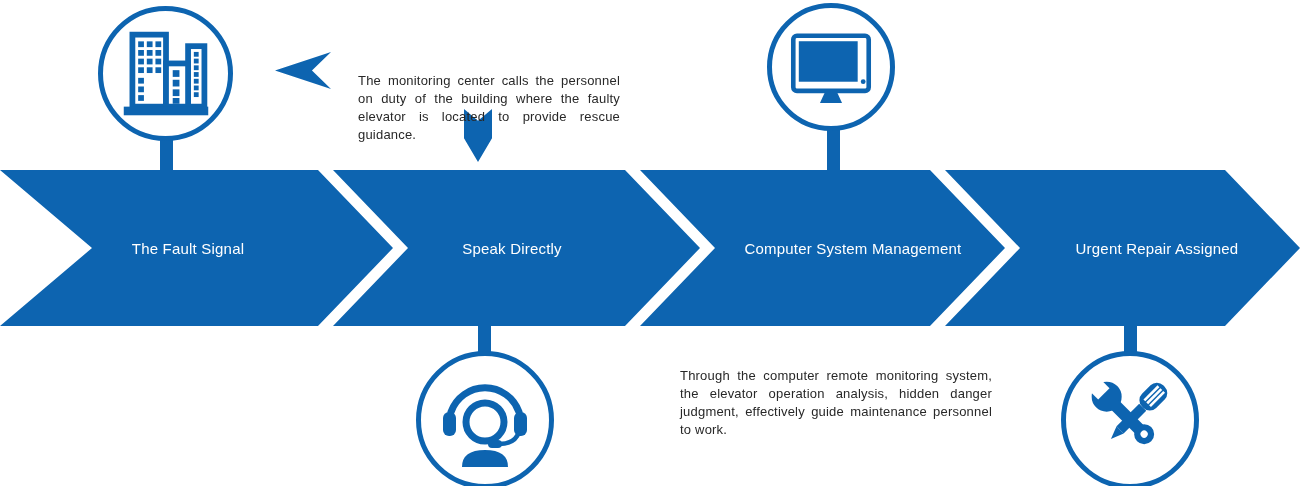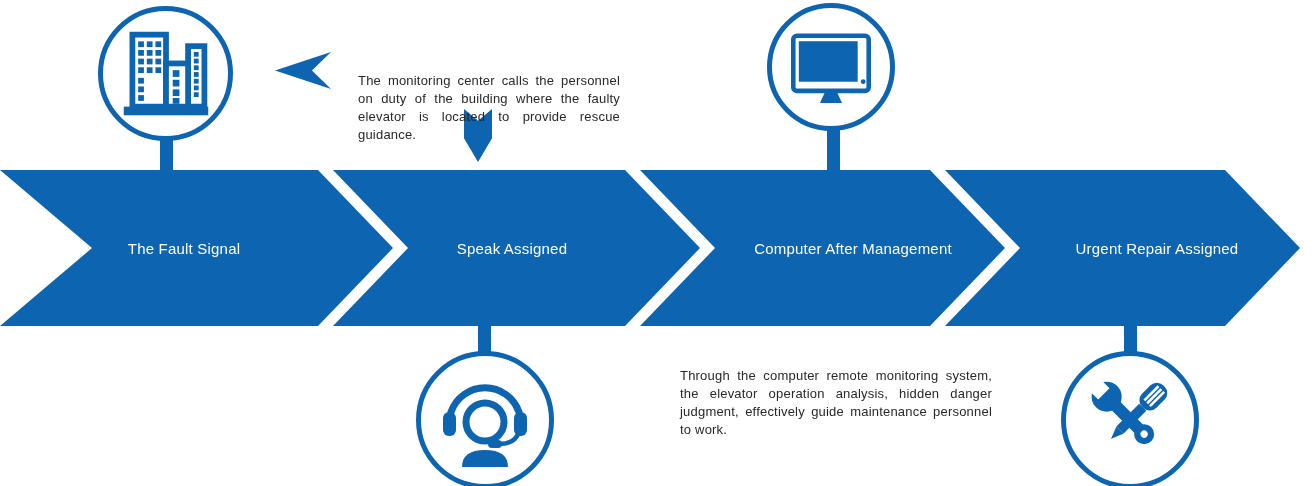--- a/index.html
+++ b/index.html
@@ -6,21 +6,21 @@
     --blue:#0d64b0;
     --text:#282828;
   }
   html,body{margin:0;padding:0;background:#fff;}
   body{font-family:"Liberation Sans",sans-serif;}
   .canvas{
     position:relative;width:1315px;height:486px;background:#fff;overflow:hidden;
   }
   
   .arrow{position:absolute;top:170px;height:156px;background:var(--blue);}
-  .arrow-1{left:0;width:393px;clip-path:polygon(0 0,318px 0,393px 78px,318px 156px,0 156px,92px 78px);}
+  .arrow-1{left:0;width:393px;clip-path:polygon(0 0,318px 0,393px 78px,318px 156px,0 156px,92px 78px);padding-left:8px;}
   .arrow-2{left:333px;width:367px;clip-path:polygon(0 0,292px 0,367px 78px,292px 156px,0 156px,75px 78px);}
   .arrow-3{left:640px;width:365px;clip-path:polygon(0 0,290px 0,365px 78px,290px 156px,0 156px,75px 78px);}
   .arrow-4{left:945px;width:355px;clip-path:polygon(0 0,280px 0,355px 78px,280px 156px,0 156px,75px 78px);}
   .arrow-label{
     position:absolute;inset:0;display:flex;align-items:center;justify-content:center;
     color:#fff;font-size:15px;letter-spacing:.2px;white-space:nowrap;
   }
   .arrow-1 .arrow-label{padding-right:25px;}
   .arrow-2 .arrow-label{padding-right:9px;}
   .arrow-3 .arrow-label{padding-left:61px;}
@@ -61,24 +61,24 @@
 </style>
 </head>
 <body>
 
 <div class="canvas">
 
   <div class="arrow arrow-1">
     <span class="arrow-label">The Fault Signal</span>
   </div>
   <div class="arrow arrow-2">
-    <span class="arrow-label">Speak Assigned</span>
+    <span class="arrow-label">Speak Directly</span>
   </div>
   <div class="arrow arrow-3">
-    <span class="arrow-label">Computer After Management</span>
+    <span class="arrow-label">Computer System Management</span>
   </div>
   <div class="arrow arrow-4">
     <span class="arrow-label">Urgent Repair Assigned</span>
   </div>
 
   <div class="stem stem-building"></div>
   <div class="stem stem-monitor"></div>
   <div class="stem stem-headset"></div>
   <div class="stem stem-tools"></div>
 

